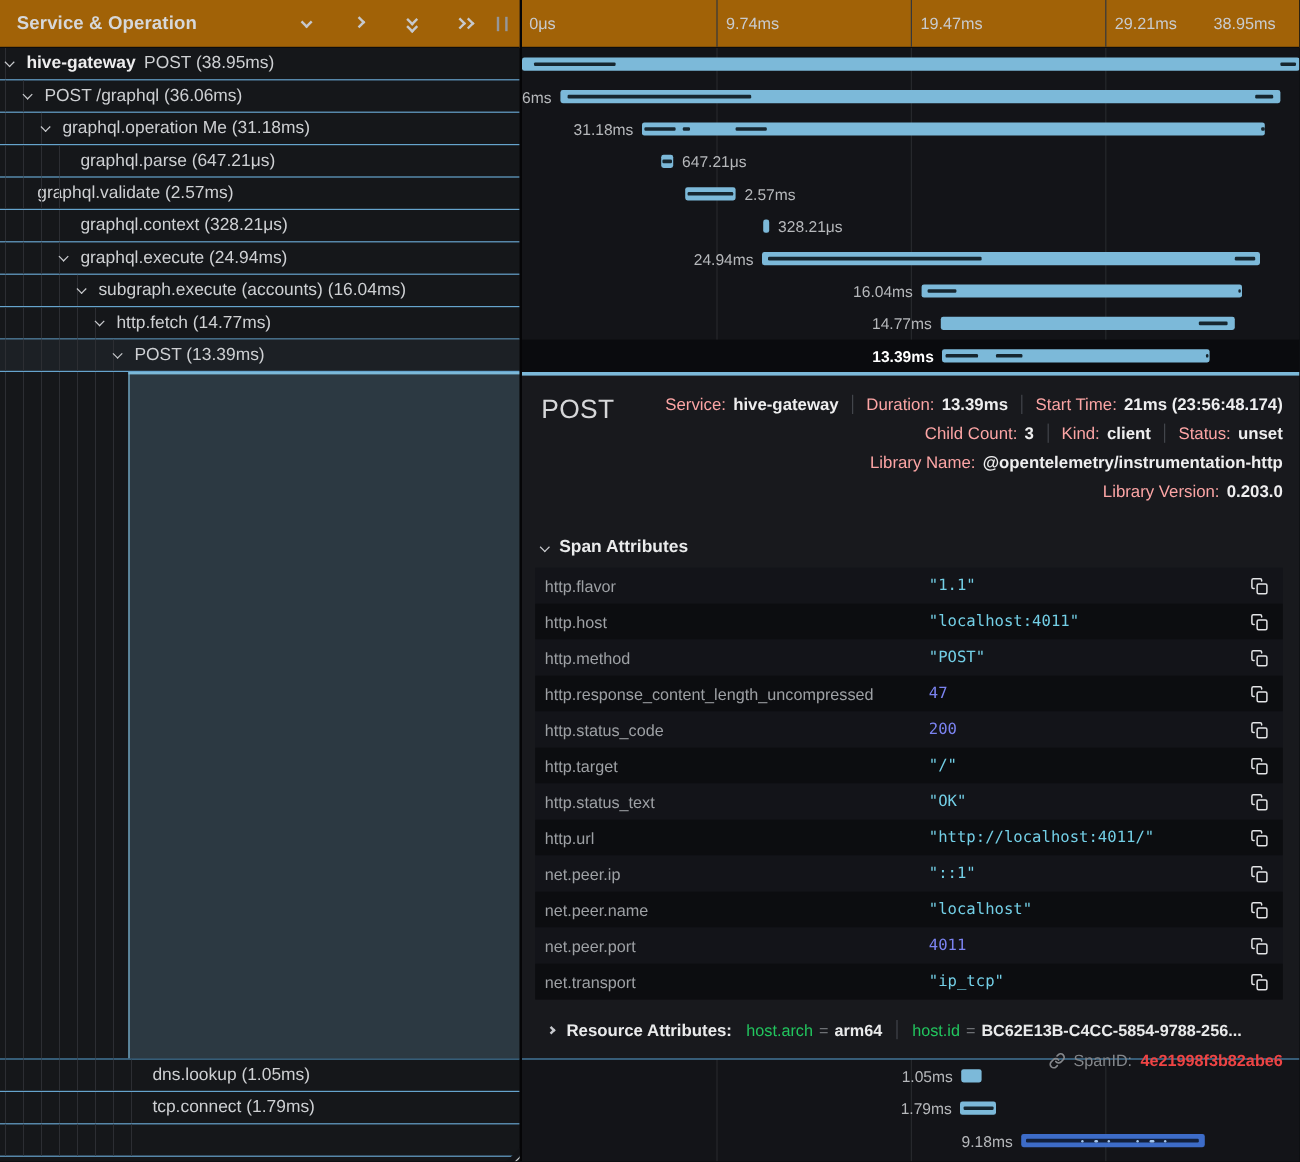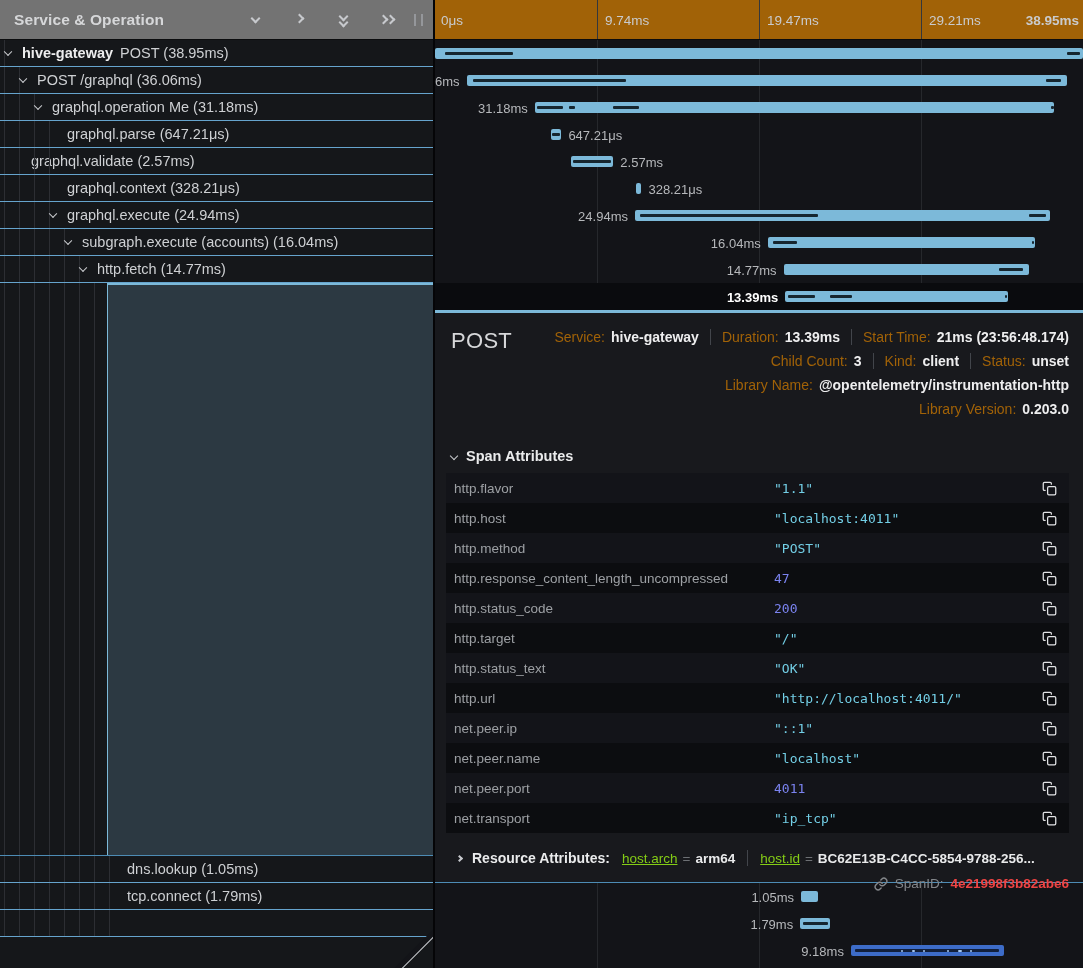--- a/index.html
+++ b/index.html
@@ -2,21 +2,21 @@
 <html><head>
 <meta charset="utf-8">
 <style>
   * { margin:0; padding:0; box-sizing:border-box; }
   html,body { background:#0e0f11; }
   .app { width:1083px; height:968px; display:flex; overflow:hidden;
          font-family:"Liberation Sans", sans-serif; background:#131418; position:relative; }
 
   
   .left { width:435px; flex:none; background:#15171a; border-right:2px solid #050507; position:relative; }
-  .left-head { height:40px; background:#737373; border-bottom:1px solid #0b0c0e;
+  .left-head { height:40px; background:#a16207; border-bottom:1px solid #0b0c0e;
                display:flex; align-items:center; padding:0 6px 0 14px; }
   .left-title { flex:1; font-size:15.5px; font-weight:700; color:#d6d7d9; letter-spacing:.1px; }
   .head-icons { display:flex; align-items:center; gap:28px; margin-right:18px; }
   .hicon { width:16px; height:14px; position:relative; cursor:pointer; display:inline-block; }
   .chv { display:inline-block; width:7px; height:7px;
          border-right:2px solid #c7c9cd; border-bottom:2px solid #c7c9cd; }
   .chv.d { transform:rotate(45deg); }
   .chv.r { transform:rotate(-45deg); }
   .hicon .chv { position:absolute; left:4px; top:2px; }
   .hicon.dbl-d .chv:nth-child(1){ top:0; }
@@ -63,38 +63,38 @@
 
   
   .detail { height:573px; background:#18191d; border-top:3px solid #7cb9d9; border-bottom:1px solid #4d8cb5;
             position:relative; z-index:2; padding:10px 14px 0 16px; color:#c6c8ca; }
   .d-head { display:flex; align-items:flex-start; }
   .d-title { font-size:22px; color:#d6d7d9; font-weight:500; padding-top:5px; letter-spacing:.3px; }
   .d-ov { flex:1; display:flex; flex-direction:column; gap:2px; padding-top:3px; }
   .ov-line { display:flex; justify-content:flex-end; align-items:center; height:22px; font-size:14px; }
   .ov-seg { display:flex; gap:6px; align-items:center; white-space:nowrap; }
   .ov-div { width:1px; height:16px; background:#42454b; margin:0 11px; }
-  .ov-label { color:#a16207; }
+  .ov-label { color:#fca5a5; }
   .ov-value { color:#eeeeef; font-weight:700; }
   .sec-head { margin-top:26px; display:flex; align-items:center; gap:9px; height:20px;
               font-size:14.5px; font-weight:700; color:#eaebec; cursor:pointer; }
   .sec-head .chv { width:6px; height:6px; border-color:#c9cbce; border-width:1.7px; }
   .attr-table { margin-top:7px; margin-left:-5px; width:623px; }
   .attr-row { height:30px; display:flex; align-items:center; padding:0 10px 0 8px; }
   .attr-row:nth-child(odd)  { background:#131419; }
   .attr-row:nth-child(even) { background:#0c0d10; }
   .attr-key { width:320px; flex:none; font-size:13.5px; color:#9da0a4; white-space:nowrap; }
   .attr-value { flex:1; font-family:"DejaVu Sans Mono", monospace; font-size:13px; color:#73cfe6; white-space:nowrap; }
   .attr-value.number { color:#7b83f0; }
   .copy-btn { width:20px; height:20px; flex:none; background:none; border:none; color:#e3e4e6;
               cursor:pointer; display:flex; align-items:center; justify-content:center; }
   .res-line { margin-top:15px; display:flex; align-items:center; font-size:13.5px; height:20px; white-space:nowrap; }
   .res-line .chv { width:5px; height:5px; margin:0 10px 0 6px; }
   .res-title { font-weight:700; color:#eaebec; margin-right:12px; font-size:14px; }
-  .res-key { color:#84cc16;text-decoration:underline; } .res-eq { color:#6d7074; margin:0 5px; } .res-val { color:#e9eaeb; font-weight:700; }
+  .res-key { color:#22c55e; } .res-eq { color:#6d7074; margin:0 5px; } .res-val { color:#e9eaeb; font-weight:700; }
   .res-div { width:1px; height:16px; background:#42454b; margin:0 12px; }
   .d-foot { margin-top:8px; display:flex; justify-content:flex-end; align-items:center; gap:7px;
             font-size:13.5px; color:#83868a; }
   .foot-val { color:#ef4444; font-weight:700; }
   .licon { color:#85888c; display:flex; }
 </style>
 </head>
 <body>
 
 <div class="app">
@@ -187,20 +187,28 @@
     </span>
   </div>
           <div class="tree-row">
     <span class="guides" style="width: 76px;"></span>
     <span class="expander down" style="left: 80px;"></span>
     <span class="tr-inner" style="display: flex; align-items: center; white-space: nowrap; padding-left: 97px;">
 
       <span class="t-label">http.fetch (14.77ms)</span>
     </span>
   </div>
+          <div class="tree-row sel">
+    <span class="guides" style="width: 91px;"></span>
+    <span class="expander down" style="left: 95px;"></span>
+    <span class="tr-inner" style="display: flex; align-items: center; white-space: nowrap; padding-left: 112px;">
+
+      <span class="t-label">POST (13.39ms)</span>
+    </span>
+  </div>
         </div>
       <div class="detail-spacer">
         <span class="guides" style="width:91px"></span>
         <div class="spacer-rect"></div>
       </div>
       <div id="tree-bottom">
           <div class="tree-row">
     <span class="guides" style="width: 106px;"></span>
 
     <span class="tr-inner" style="display: flex; align-items: center; white-space: nowrap; padding-left: 127px;">
@@ -233,21 +241,21 @@
         <span class="gridline" style="left: 486px;"></span>
       </div>
     <div class="ruler" id="ruler">
         <span class="ruler-label" style="left: 6px;">0μs</span>
         <span class="ruler-tick" style="left: 162px;"></span>
         <span class="ruler-label" style="left: 170px;">9.74ms</span>
         <span class="ruler-tick" style="left: 324px;"></span>
         <span class="ruler-label" style="left: 332px;">19.47ms</span>
         <span class="ruler-tick" style="left: 486px;"></span>
         <span class="ruler-label" style="left: 494px;">29.21ms</span>
-        <span class="ruler-label" style="right: 4px; font-weight: bold;">38.95ms</span>
+        <span class="ruler-label" style="right: 20px;">38.95ms</span>
       </div>
     <div id="bars-top">
         <div class="bar-row">
     <span class="bar" style="left: 0px; width: 648px;">
             <span class="mark" style="left: 1.5%; width: 10.5%;"></span>
             <span class="mark" style="left: 97.5%; width: 2%;"></span>
           </span>
 
   </div>
         <div class="bar-row">

